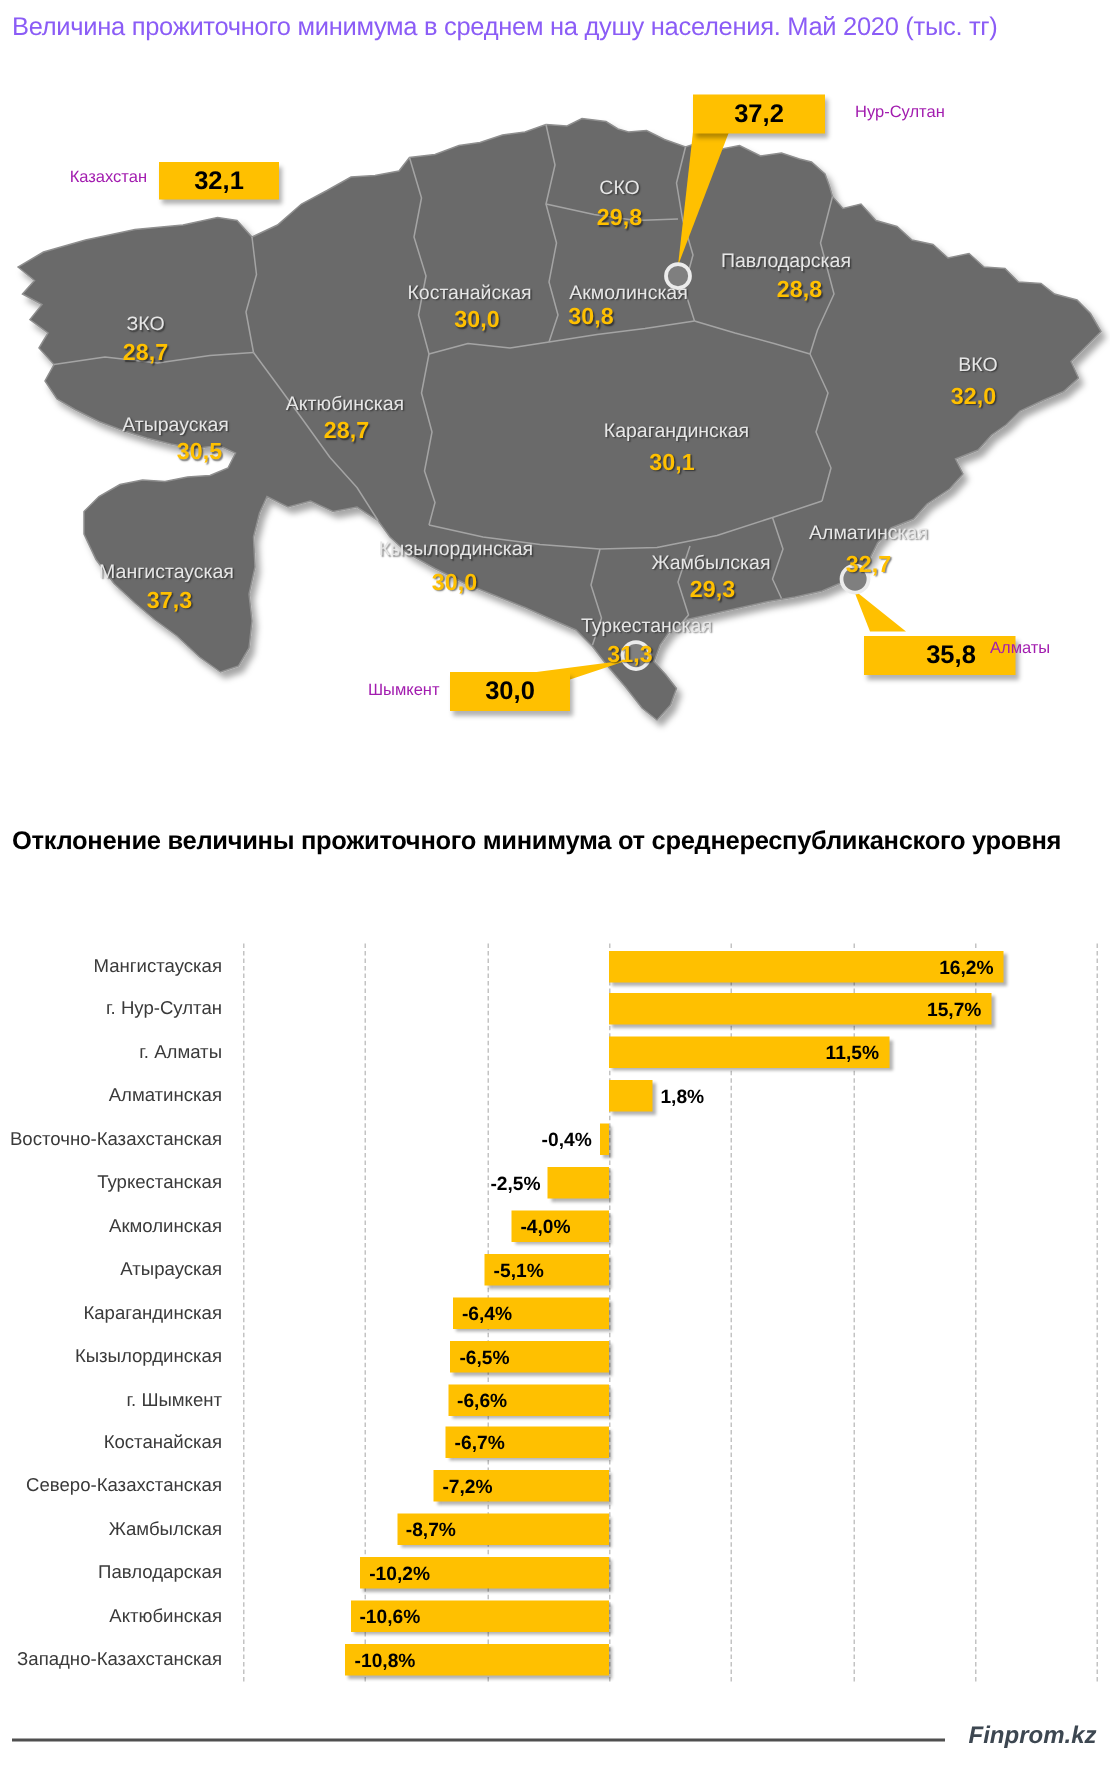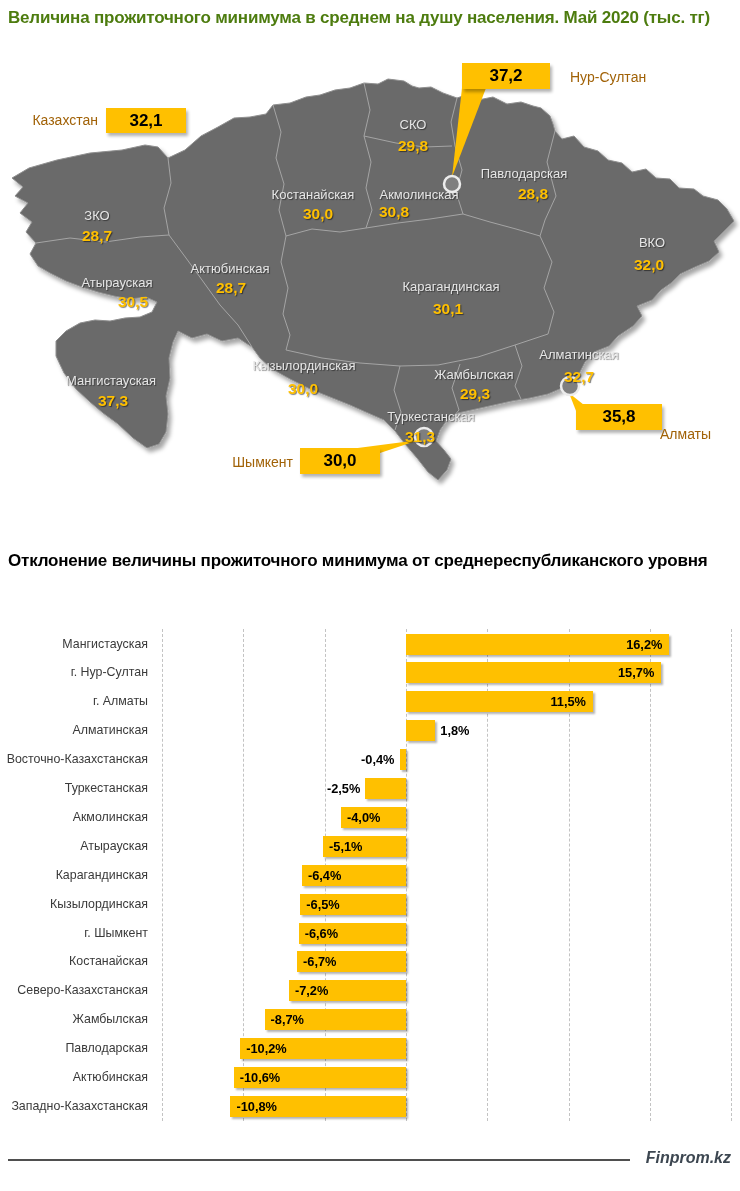--- a/index.html
+++ b/index.html
@@ -1,29 +1,29 @@
 <!DOCTYPE html>
 <html><head>
 <meta charset="utf-8">
 <style>
   html,body{margin:0;padding:0;background:#fff;}
   #root{position:relative;width:740px;height:1191px;background:#ffffff;overflow:hidden;
         font-family:"Liberation Sans","DejaVu Sans",sans-serif;}
   .abs{position:absolute;}
-  .title{font-size:17px;font-weight:bold;color:#4d7c0f;letter-spacing:-0.2px;line-height:23px;white-space:nowrap;text-align:center;}
+  .title{font-size:17px;font-weight:normal;color:#8b5cf6;letter-spacing:-0.2px;line-height:23px;white-space:nowrap;text-align:center;}
   .title2{font-size:17px;font-weight:bold;color:#000;letter-spacing:-0.2px;line-height:24px;white-space:nowrap;}
 
   
   .map-name{font-size:13px;color:#e6e6e6;white-space:nowrap;transform:translateX(-50%);
             text-shadow:1px 1px 1px rgba(0,0,0,0.45);}
   .map-value{font-size:15.5px;font-weight:bold;color:#ffc000;white-space:nowrap;transform:translateX(-50%);
              text-shadow:1px 1px 1px rgba(0,0,0,0.5);}
   .ybox{background:#ffc000;color:#000;font-size:17px;font-weight:bold;text-align:center;
         box-shadow:2px 3px 3px rgba(0,0,0,0.3);}
-  .callout-label{font-size:14px;color:#a16207;white-space:nowrap;}
+  .callout-label{font-size:11px;color:#a21caf;white-space:nowrap;}
 
   
   .gridline{position:absolute;width:0;border-left:1px dashed #c3c3c3;}
   .bar{position:absolute;background:#ffc000;box-shadow:2px 2px 2px rgba(0,0,0,0.3);}
   .bar-label{position:absolute;left:0;width:148px;text-align:right;font-size:12.4px;color:#3a3a3a;white-space:nowrap;}
   .bar-value{position:absolute;font-size:12.8px;font-weight:bold;color:#000;white-space:nowrap;}
 
   
   .foot-line{position:absolute;border-top:2px solid #4f4f4f;}
   .brand{font-size:16px;font-weight:bold;font-style:italic;color:#3d4751;white-space:nowrap;}
@@ -104,21 +104,21 @@
       <div class="abs map-name" style="left: 431px; top: 380px;">Туркестанская</div>
       <div class="abs map-value" style="left: 420px; top: 399px;">31,3</div>
     </div>
 
   <div class="abs callout-label" style="left:10px;top:112px;width:88px;text-align:right;">Казахстан</div>
   <div class="abs ybox" style="left:106px;top:108px;width:80px;height:25px;line-height:25px;">32,1</div>
 
   <div class="abs ybox" style="left:462px;top:63px;width:88px;height:26px;line-height:26px;">37,2</div>
   <div class="abs callout-label" style="left:570px;top:69px;">Нур-Султан</div>
 
-  <div class="abs ybox" style="left:576px;top:404px;width:86px;height:26px;line-height:26px;">35,8</div>
+  <div class="abs ybox" style="left:576px;top:424px;width:86px;height:26px;line-height:26px;padding-left:15px;">35,8</div>
   <div class="abs callout-label" style="left:660px;top:426px;">Алматы</div>
 
   <div class="abs callout-label" style="left:153px;top:454px;width:140px;text-align:right;">Шымкент</div>
   <div class="abs ybox" style="left:300px;top:448px;width:80px;height:26px;line-height:26px;">30,0</div>
 
   <div class="abs title2" style="left:8px;top:549px;">
     <div>Отклонение величины прожиточного минимума от среднереспубликанского уровня</div>
   </div>
 
   <div class="abs" id="plot-area" style="left:0;top:0;width:740px;height:1191px;pointer-events:none;">

